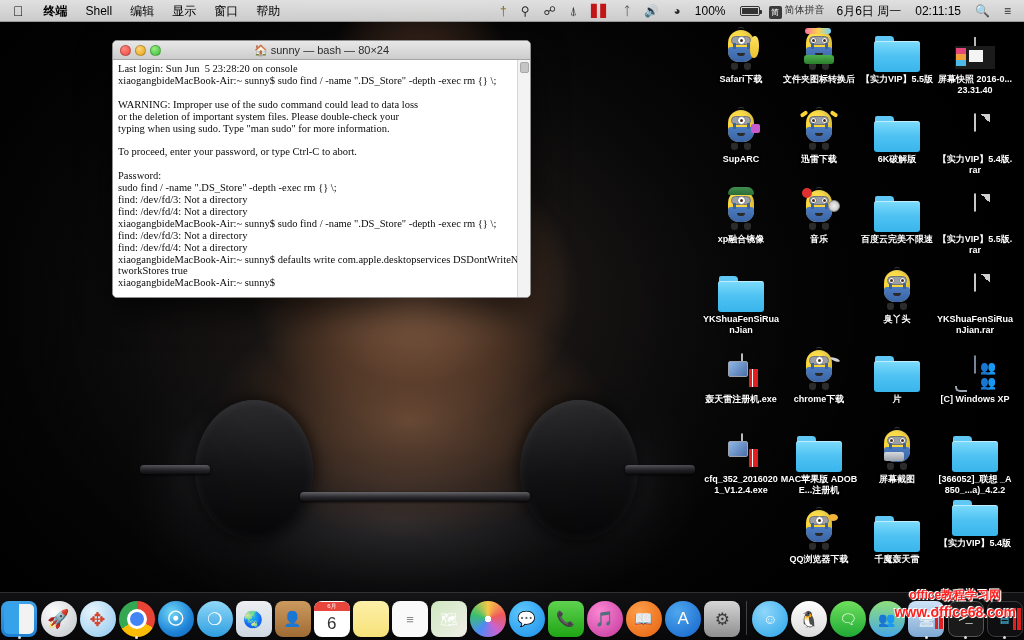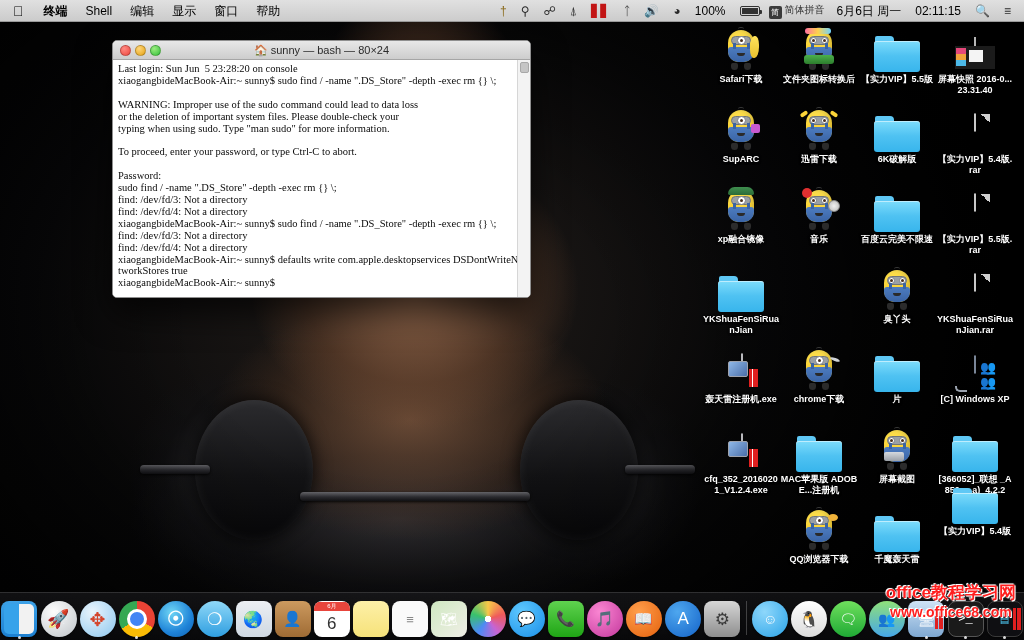--- a/index.html
+++ b/index.html
@@ -334,21 +334,21 @@
     position: absolute; right: 1px; top: 6px; width: 8px; height: 22px;
     background: repeating-linear-gradient(90deg,#e02020 0 3px, transparent 3px 4px, #e02020 4px 8px);
   }
 
   
   #watermark {
     position: absolute; right: 8px; bottom: 20px;
     text-align: center; z-index: 45; pointer-events: none;
   }
   #wm1 {
-    font-size: 17px; font-weight: bold; color: #ff1f1f;
+    font-size: 12px; font-weight: bold; color: #ff1f1f;
     text-shadow: 0 0 2px #fff, 1px 1px 0 #fff, -1px -1px 0 #fff;
     letter-spacing: 0px;
   }
   #wm2 {
     font-size: 14px; font-weight: bold; color: #ff1f1f;
     text-shadow: 0 0 2px #fff, 1px 1px 0 #fff, -1px -1px 0 #fff;
   }
 </style>
 </head>
 <body>
@@ -744,21 +744,21 @@
             <span class="m-strap" style="left:9px;"></span>
             <span class="m-strap" style="left:23px;"></span>
             <span class="m-mouth"></span>
             <span class="m-leg" style="left:7px;"></span>
             <span class="m-leg" style="left:20px;"></span>
             <span class="m-acc" style="left:26px;top:6px;width:10px;height:7px;background:#f0b33a;"></span>
           </div>
         </div>
         <div class="icon-label">QQ浏览器下载</div>
       </div>
-      <div class="icon-cell" style="left: 242px; top: 452px;">
+      <div class="icon-cell" style="left: 242px; top: 464px;">
         <div class="icon-art">
           <div class="i-folder">
             <span class="tab"></span>
             <span class="body"></span>
           </div>
         </div>
         <div class="icon-label">【实力VIP】5.4版</div>
       </div>
     </div>
 

